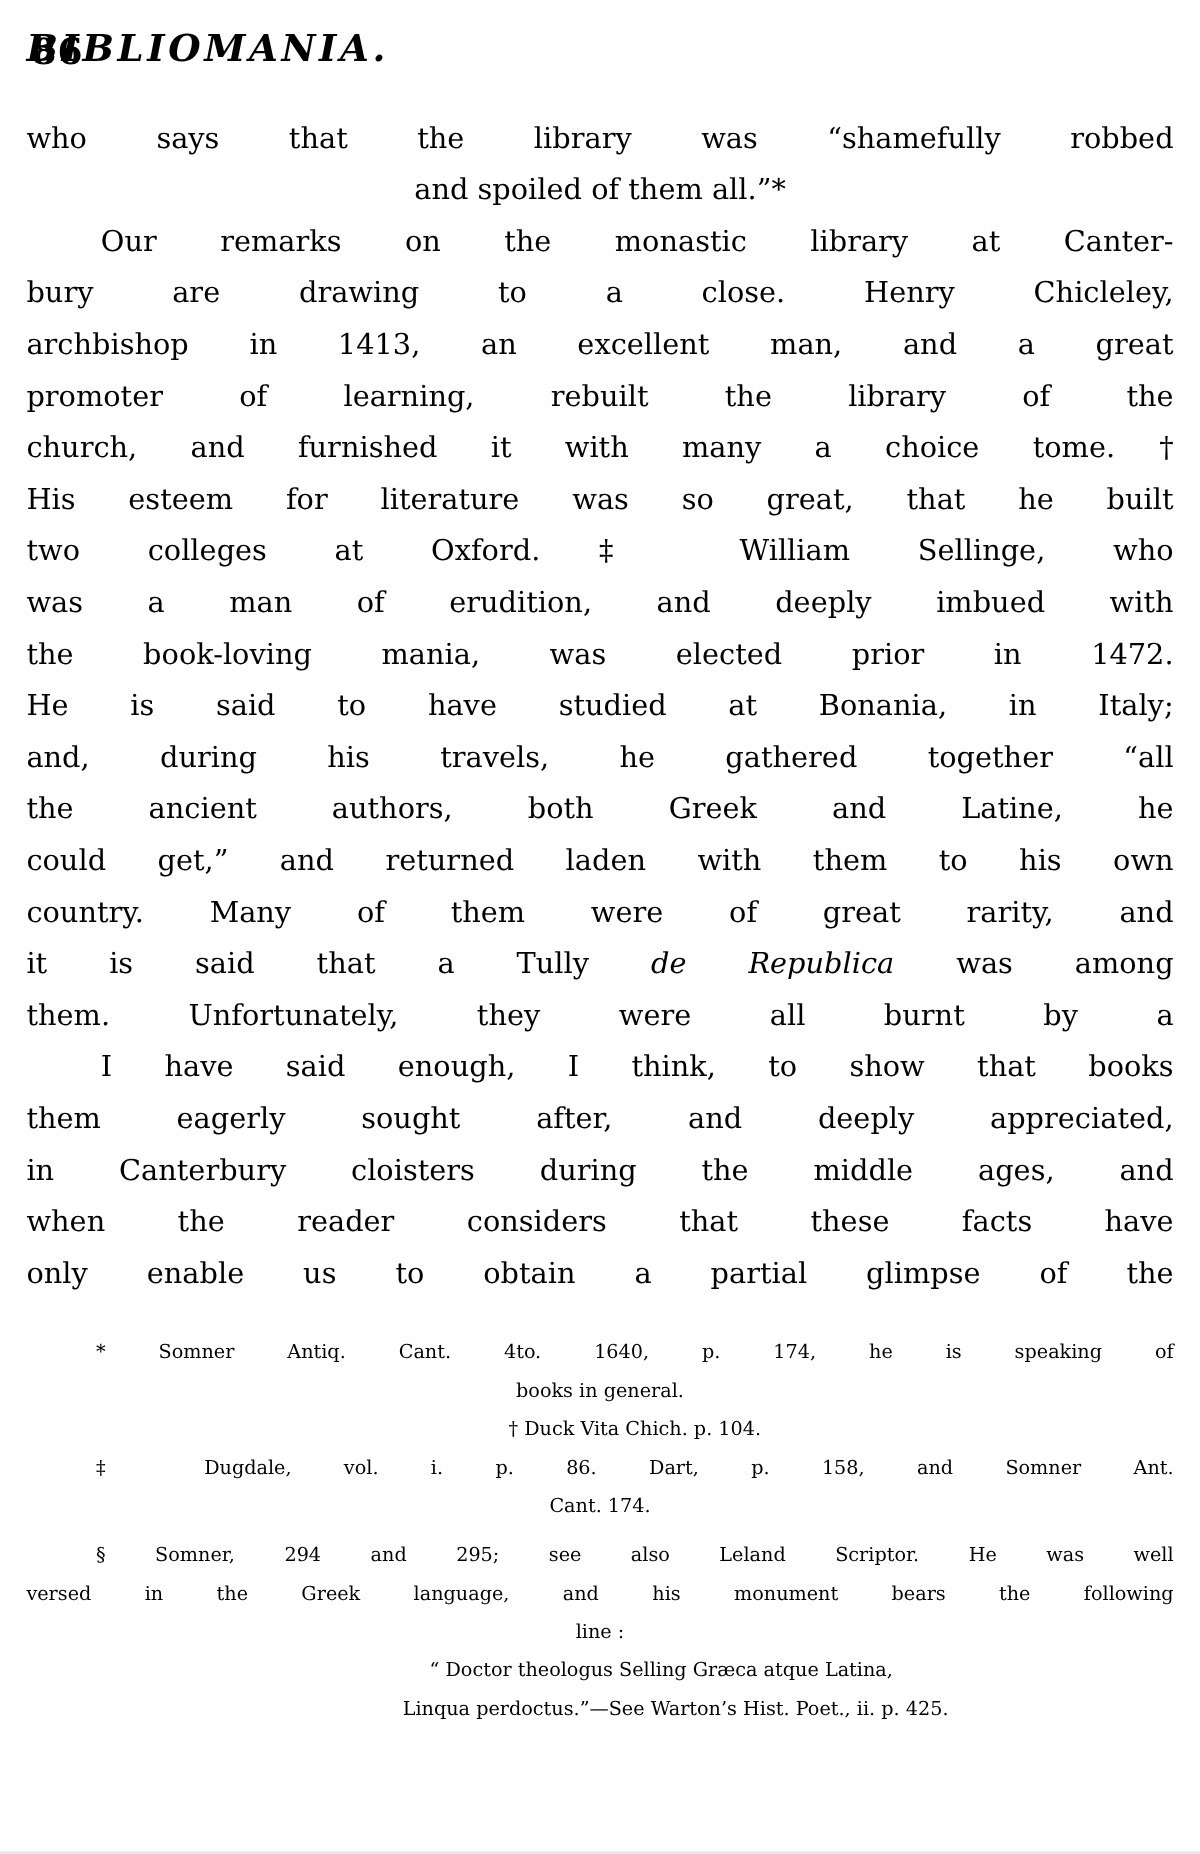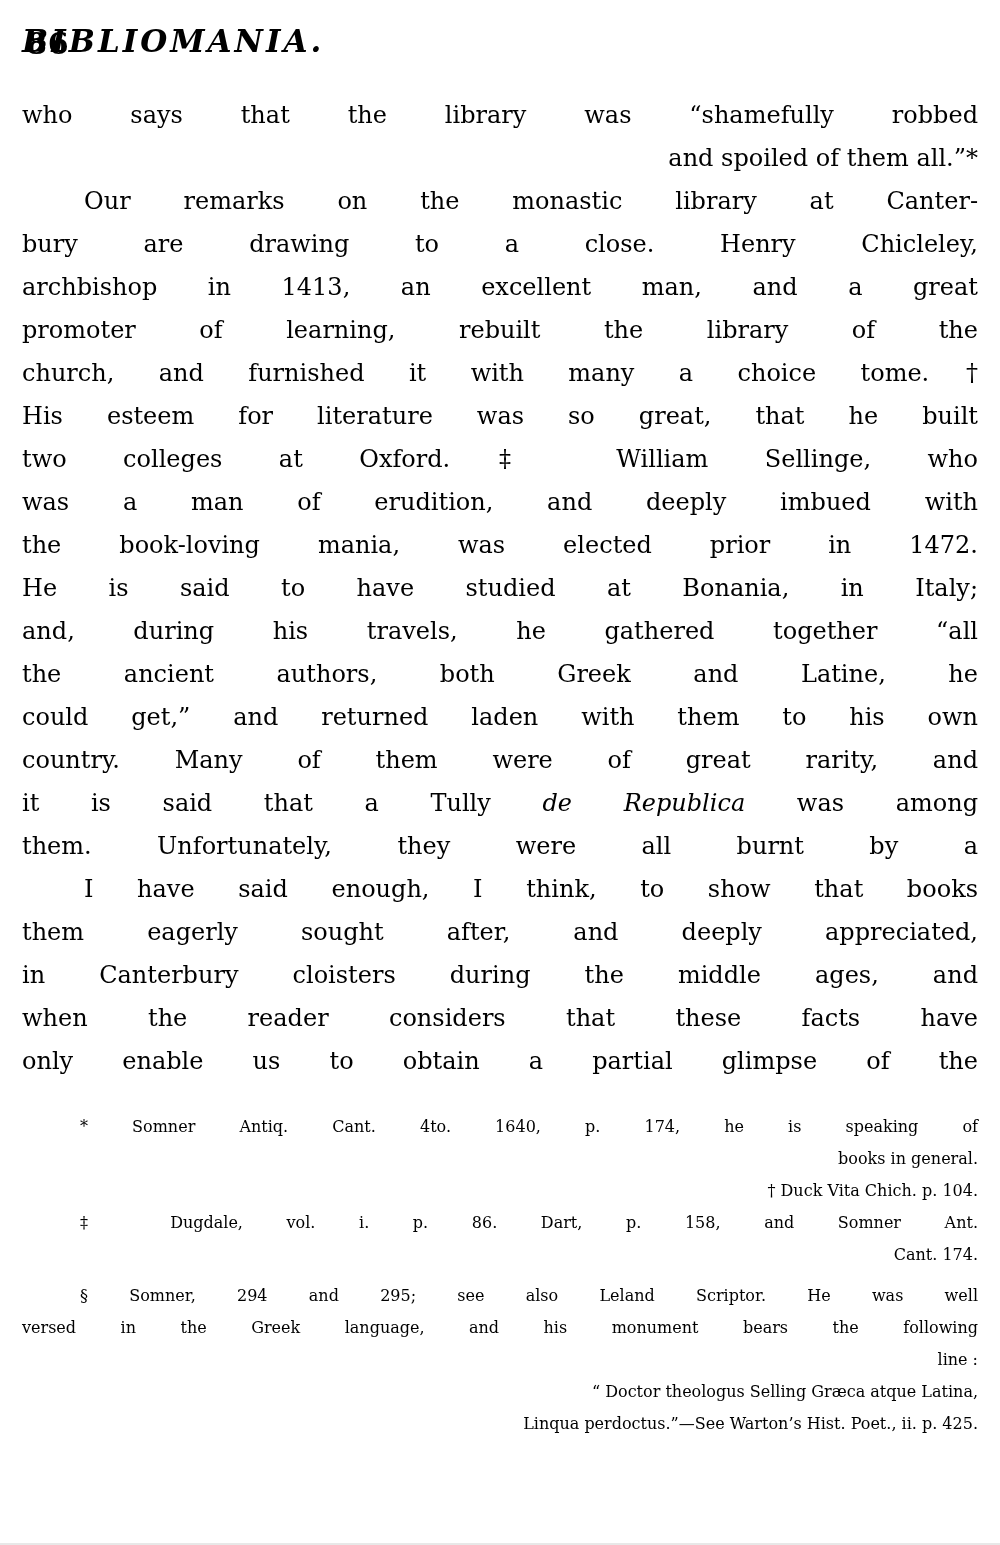--- a/index.html
+++ b/index.html
@@ -20,21 +20,21 @@
   .page-number {
     position: absolute; left: 4px; top: 6px;
     font-size: 30px; font-weight: 700; letter-spacing: 1px;
   }
   .running-title {
     text-align: left; font-style: italic; font-weight: 700;
     font-size: 31px; letter-spacing: 3px; padding-top: 3px;
   }
   
   .body-text { font-size: 24px; line-height: 43px; font-weight: 500; }
-  .line { text-align: right; }
+  .line { text-align: center; }
   .just { text-align: justify; text-align-last: justify; }
   .ind-para { text-indent: 62px; }
   .it { font-style: italic; }
   
   .footnotes { margin-top: 28px; font-size: 16px; line-height: 32px; font-weight: 500; }
   .footnotes .ind-note { text-indent: 58px; }
   .footnotes .ind-verse { padding-left: 102px; }
   .footnotes .ind-verse2 { padding-left: 126px; }
   .fn-gap { margin-top: 9px; }
 </style>

